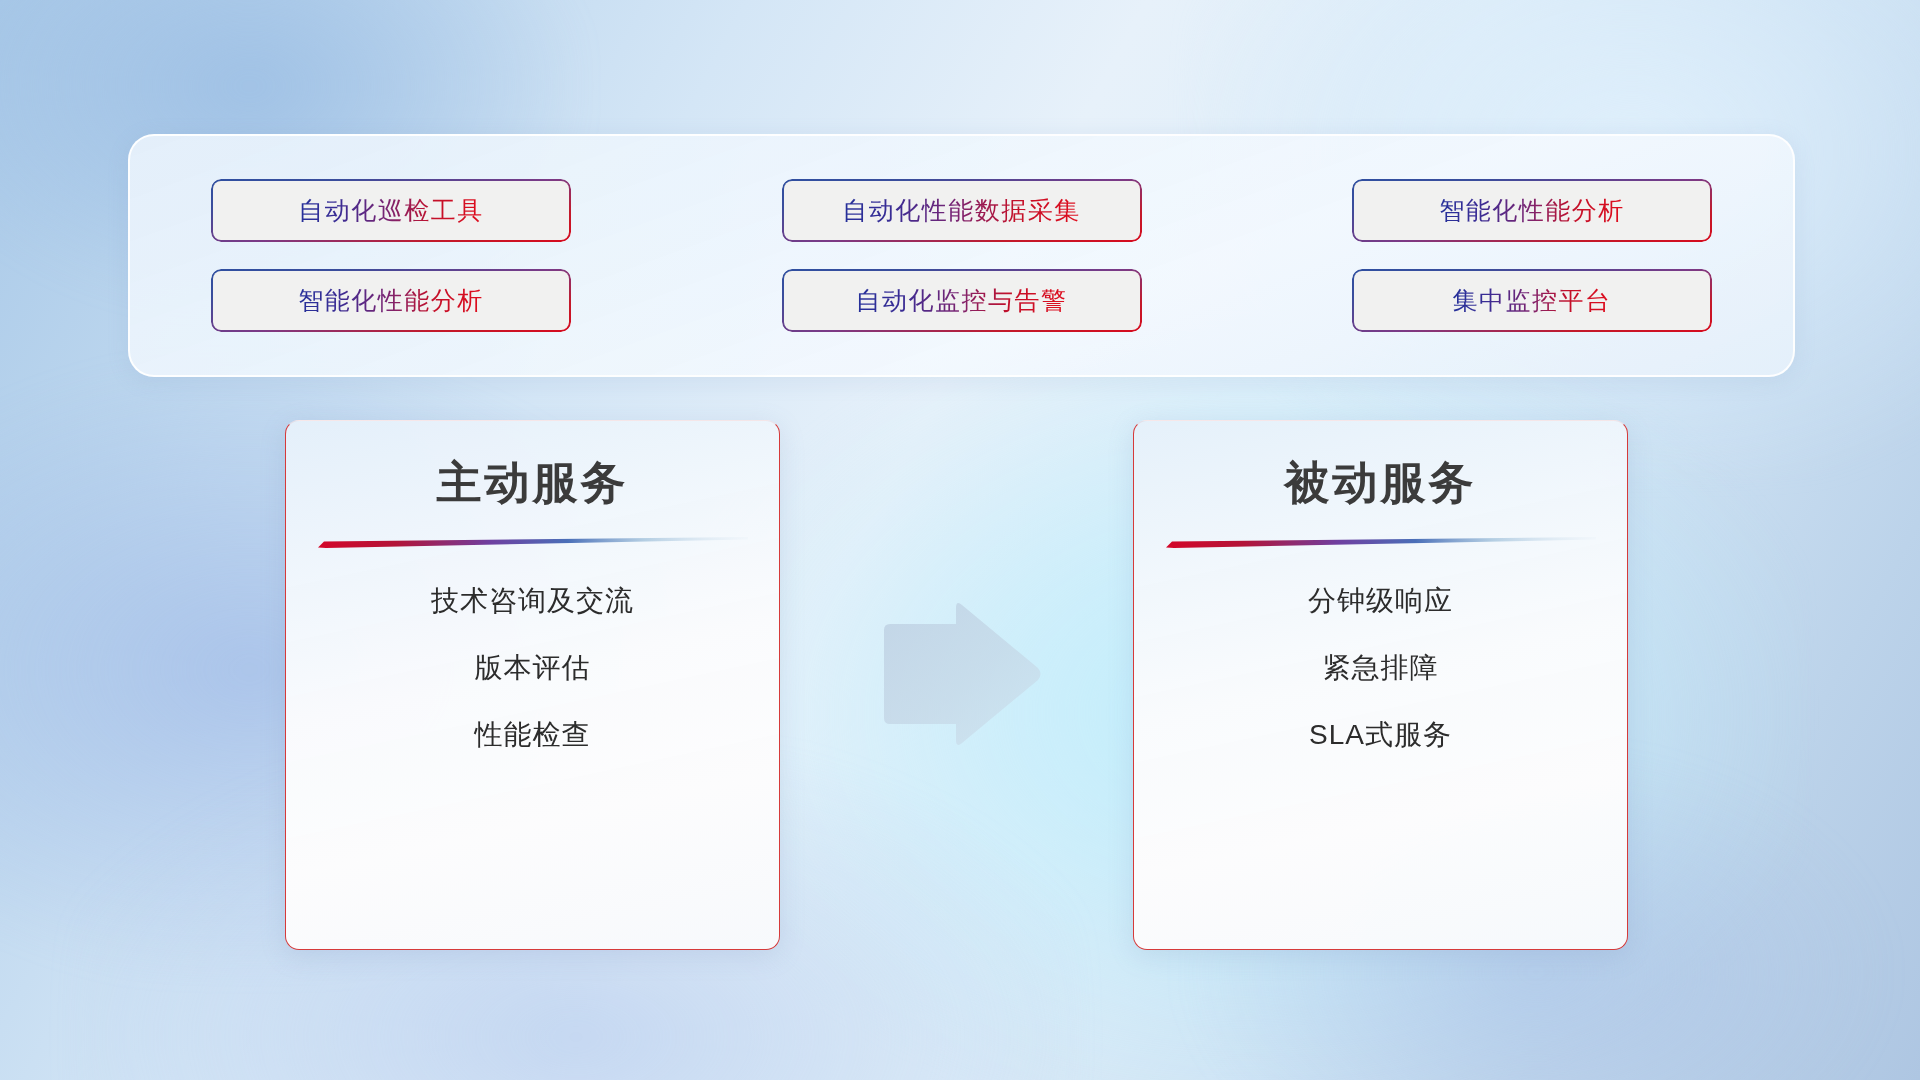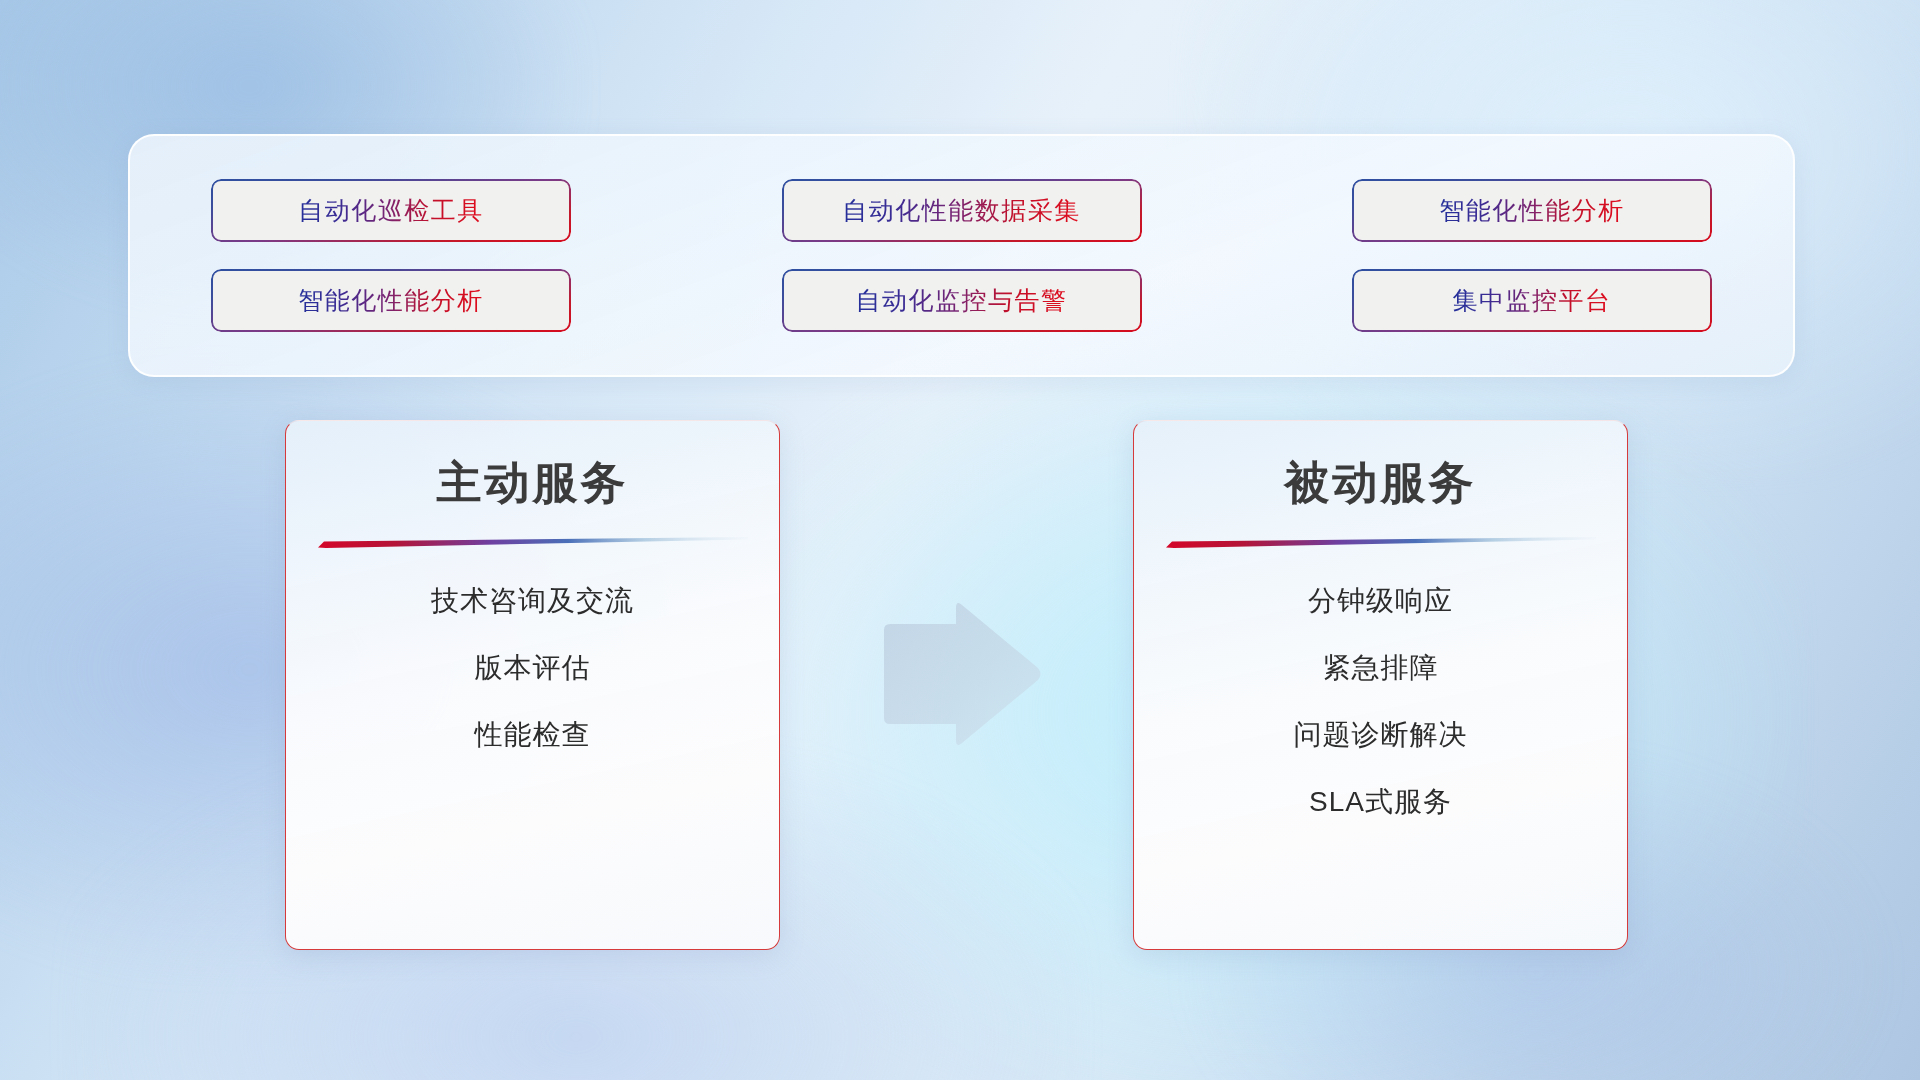--- a/index.html
+++ b/index.html
@@ -305,16 +305,15 @@
           <stop offset="100%" stop-color="#dce8f2" stop-opacity="0.15"></stop>
         </linearGradient>
       </defs>
       <path d="M0,10.5 L6,4.5 L430,0 L430,2.6 L8,10.9 Z" fill="url(#divgradR)"></path>
     </svg>
   </div>
 
   <div class="svc-list">
     <div class="svc-item">分钟级响应</div>
     <div class="svc-item">紧急排障</div>
-    <div class="svc-item">问题诊断解决</div>
     <div class="svc-item">SLA式服务</div>
   </div>
 </div>
 
 </body></html>

